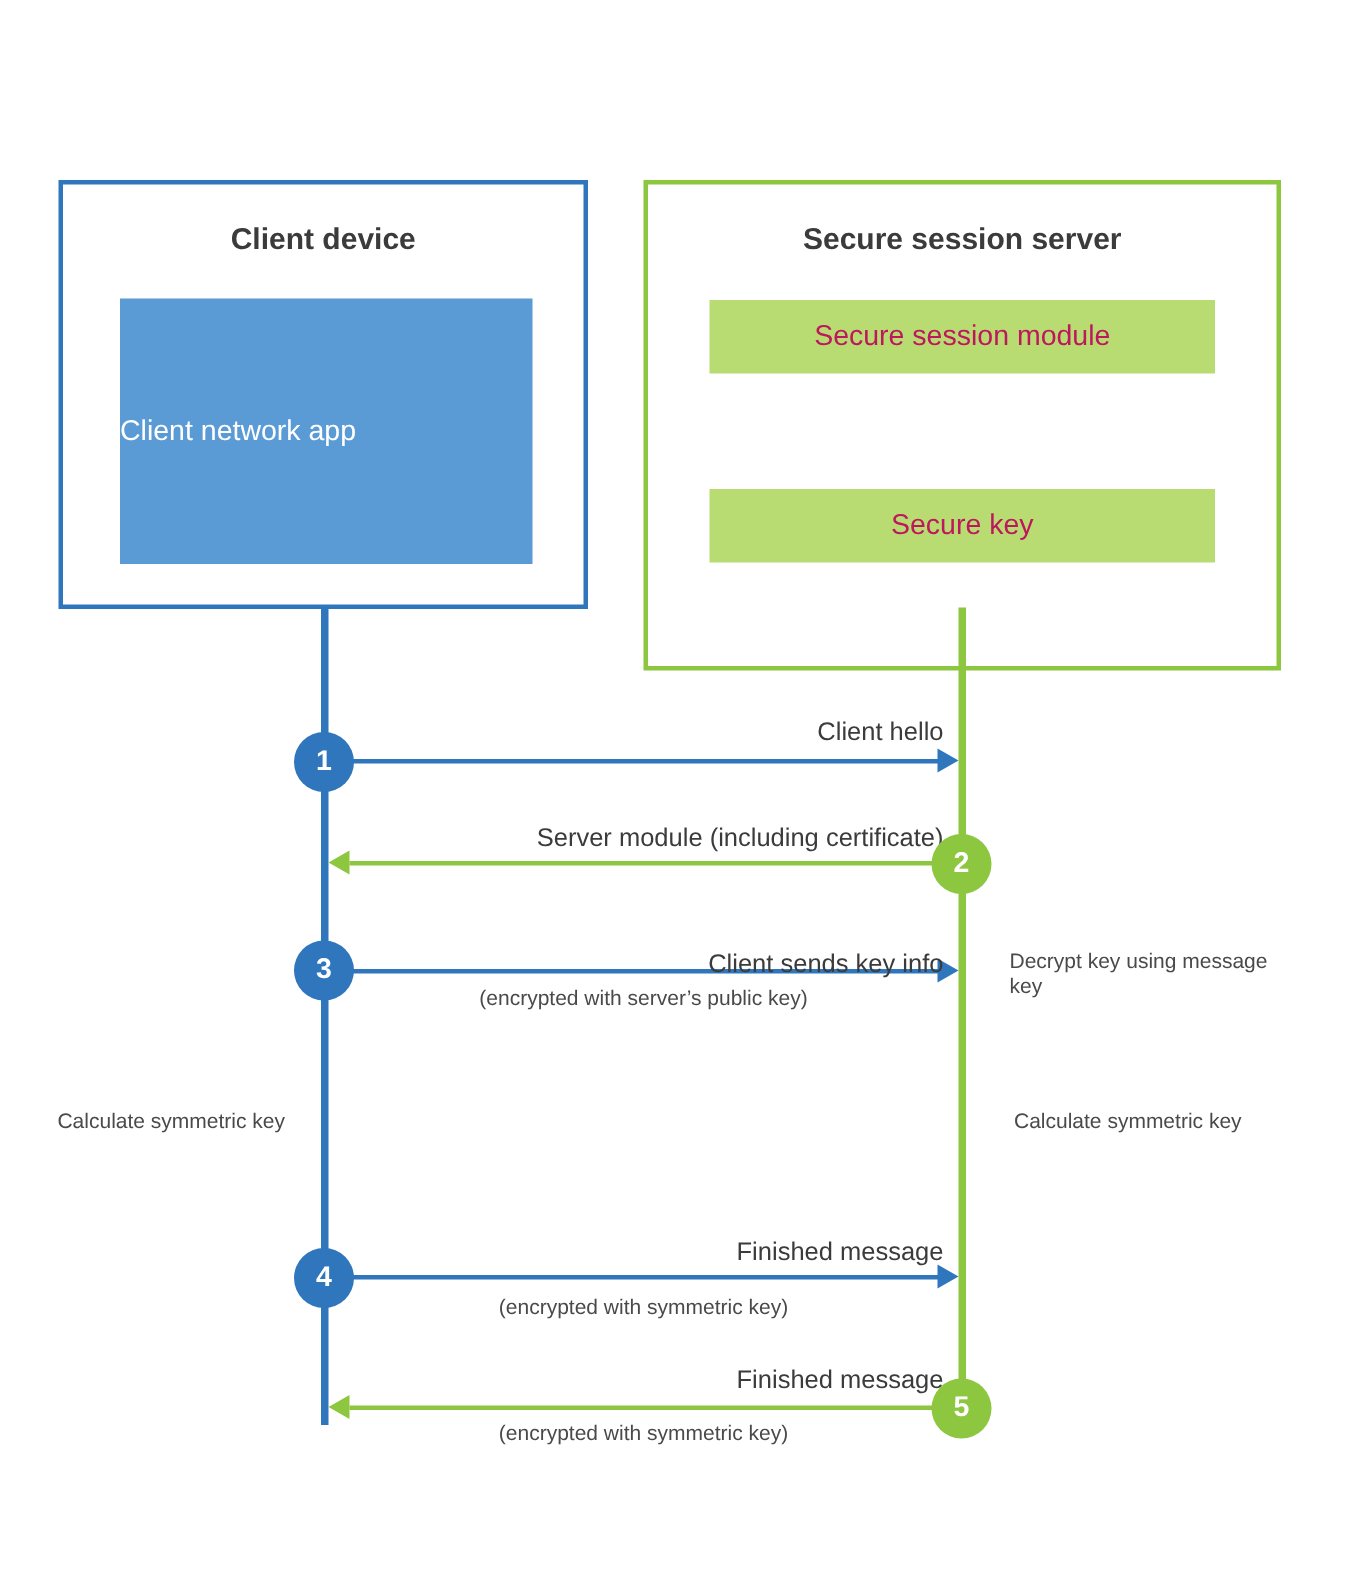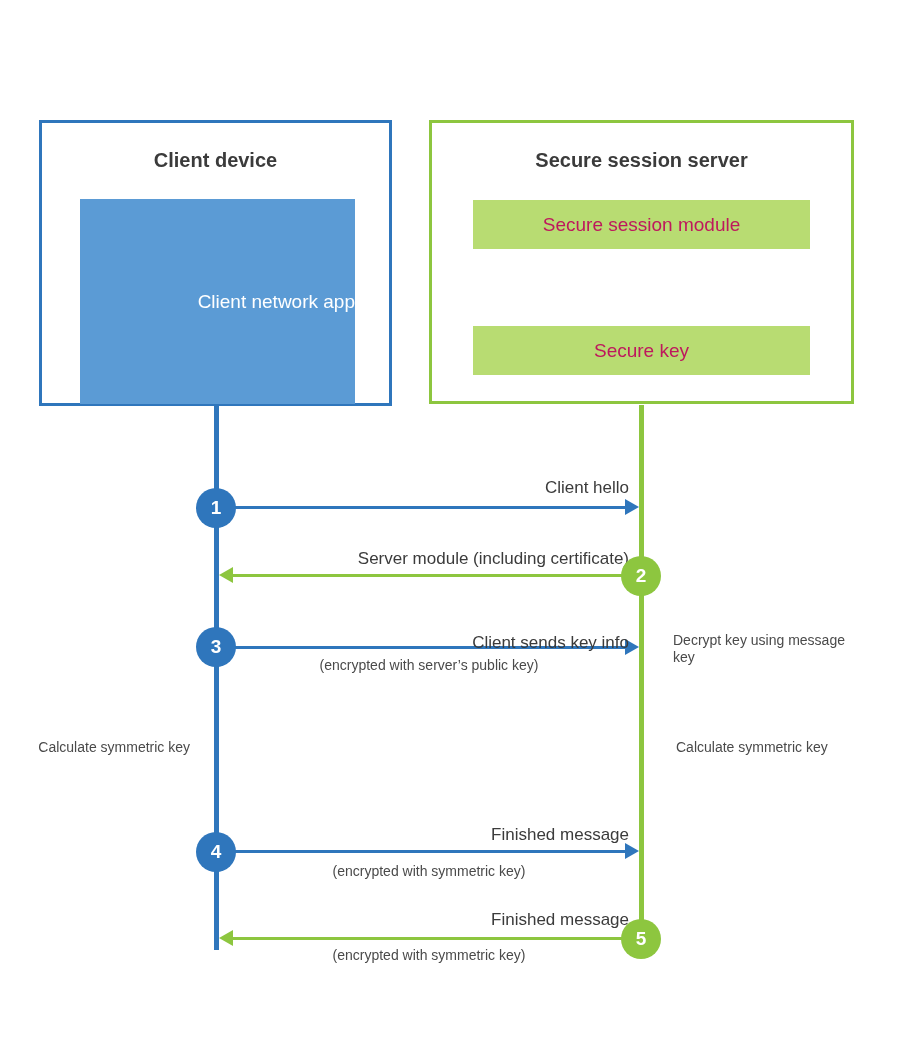--- a/index.html
+++ b/index.html
@@ -46,48 +46,48 @@
     left: 39px;
     top: 120px;
     width: 353px;
     height: 286px;
     border: 3px solid #2f76bc;
   }
   #server-box {
     left: 429px;
     top: 120px;
     width: 425px;
-    height: 284px;
+    height: 327px;
     border: 3px solid #8dc63f;
   }
   .party-title {
     position: absolute;
     left: 0;
     right: 0;
     top: 26px;
     text-align: center;
     font-size: 20px;
     font-weight: bold;
     color: #3b3b3b;
   }
 
   
   #client-app-block {
     position: absolute;
     left: 38px;
     top: 76px;
     width: 275px;
-    height: 205px;
+    height: 177px;
     background: #5b9bd5;
     color: #ffffff;
     font-size: 19px;
     line-height: 28px;
     display: flex;
     align-items: center;
-    justify-content: flex-end;
+    justify-content: flex-start;
     text-align: center;
   }
   #client-app-block span { display: block; max-width: 200px; }
 
   
   .server-module {
     position: absolute;
     left: 41px;
     width: 337px;
     height: 49px;

